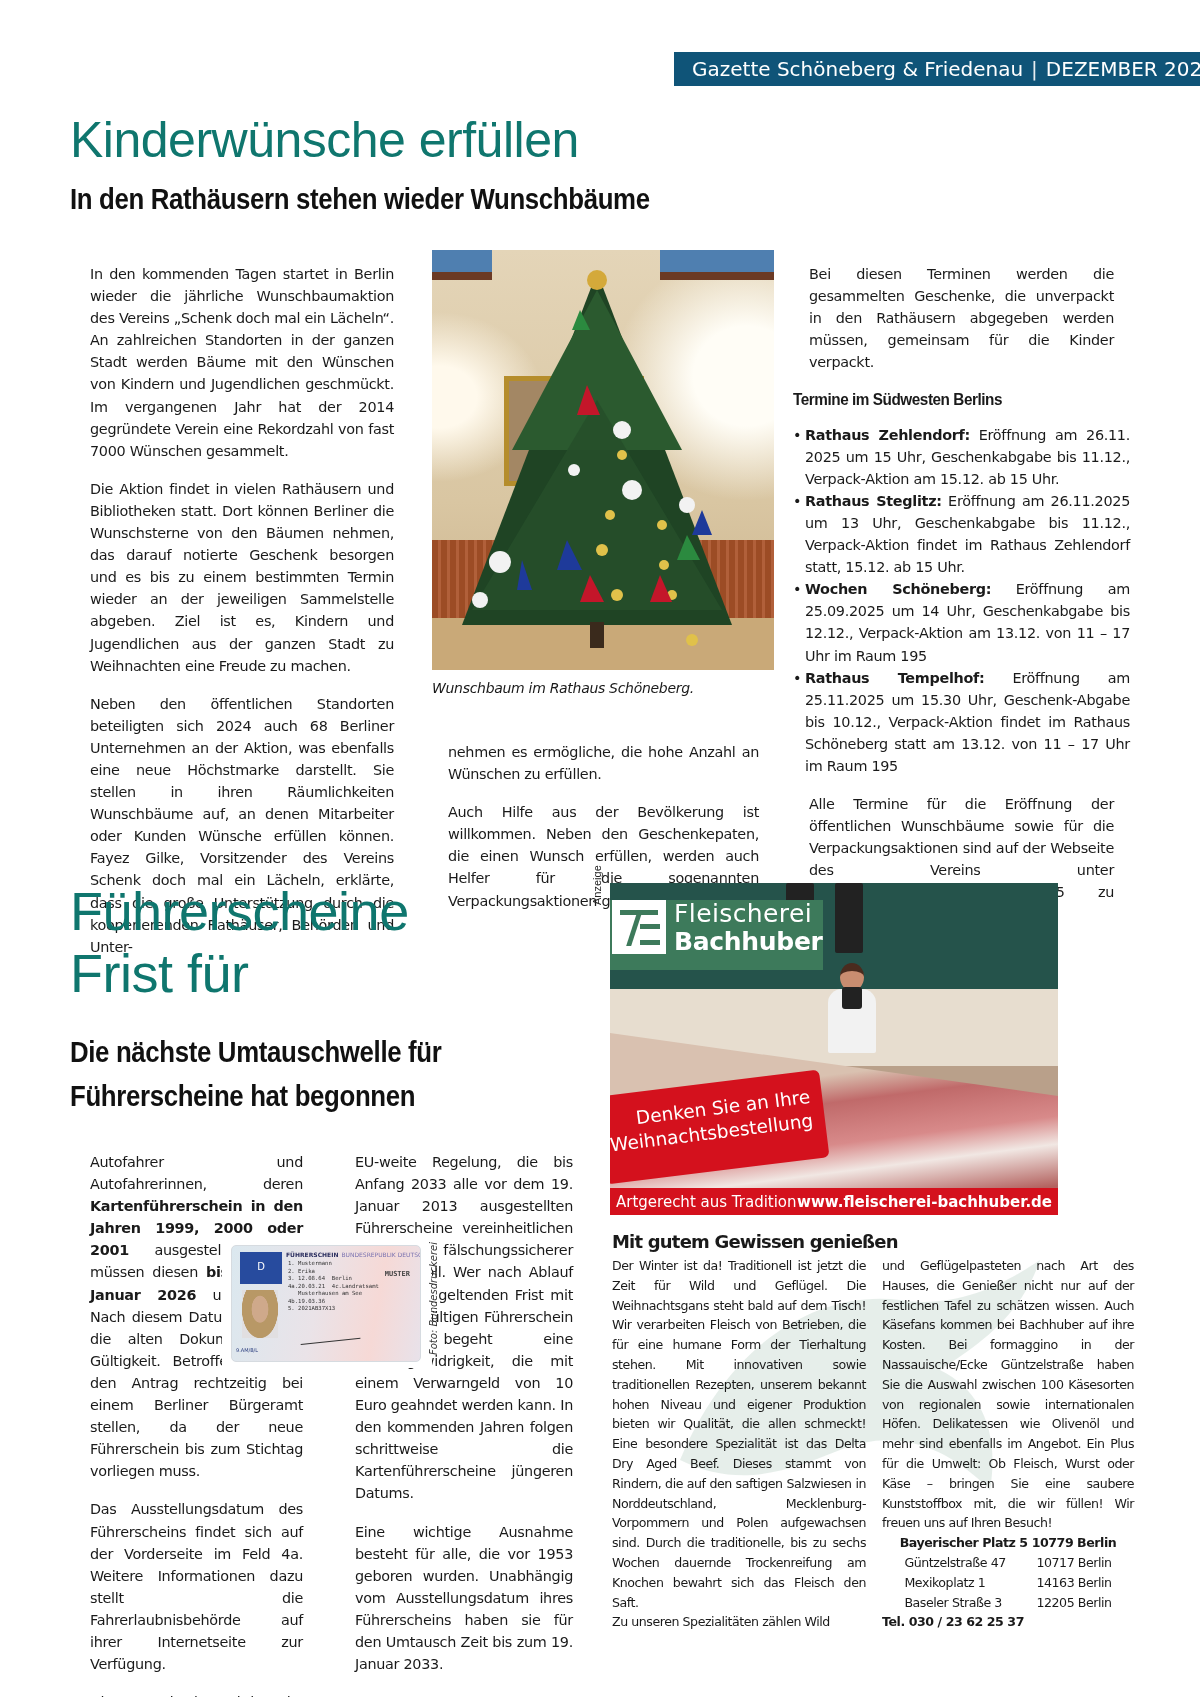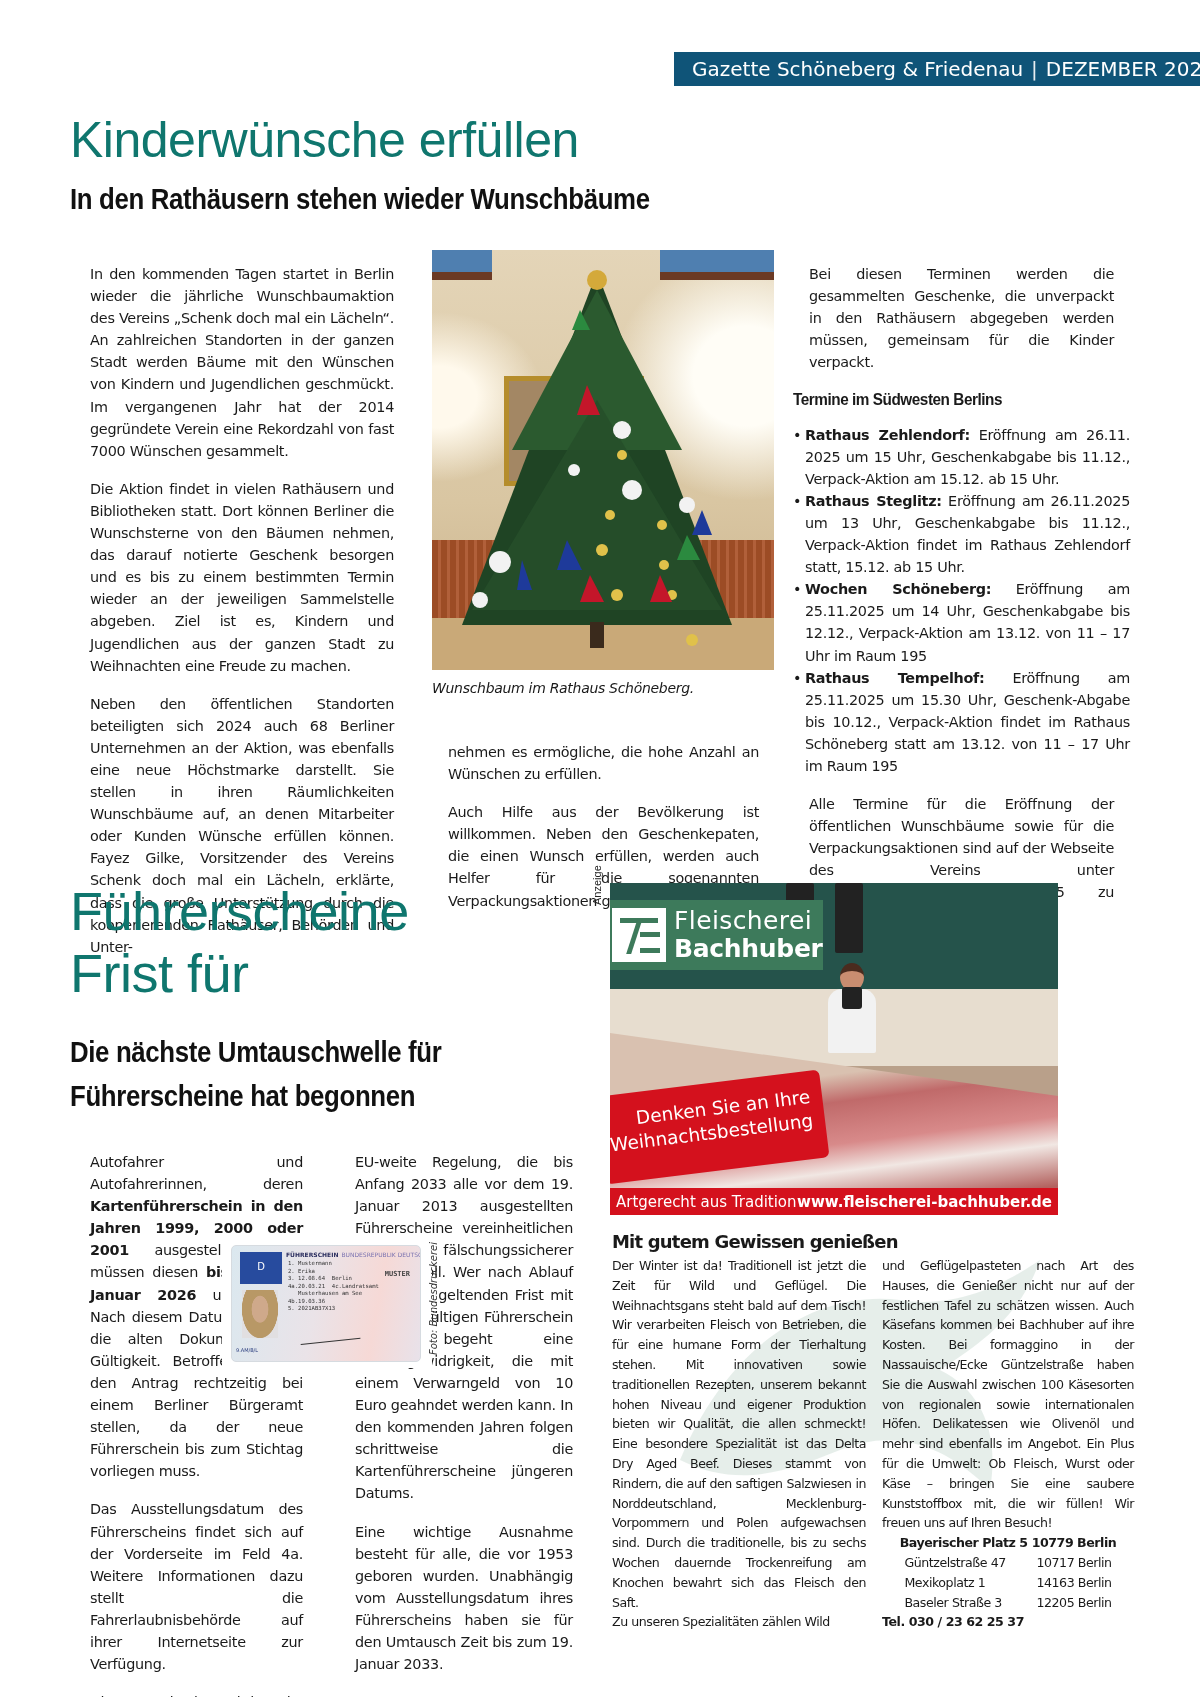--- a/index.html
+++ b/index.html
@@ -78,21 +78,21 @@
   .ad .counter { position: absolute; left: 0; right: 0; top: 150px; height: 160px;
     background: linear-gradient(165deg, #d9c1b0 0 25%, #c06a6a 35%, #d88a8a 50%, #f1e7e3 60%, #b3625f 75%, #e0c9c3 100%);
     transform: skewY(8deg); transform-origin: left; }
   .ad .board { position: absolute; top: 0; width: 28px; height: 70px; background: #222; border-radius: 2px; }
   .ad .person { position: absolute; left: 218px; top: 80px; width: 48px; height: 90px; }
   .ad .head { position: absolute; left: 12px; top: 0; width: 24px; height: 28px; border-radius: 50%; background: #c98d70; border-top: 8px solid #4a2b1e; }
   .ad .body { position: absolute; left: 0; top: 26px; width: 48px; height: 64px; background: #f2f2f2; border-radius: 14px 14px 2px 2px; }
   .ad .scarf { position: absolute; left: 14px; top: 24px; width: 20px; height: 22px; background: #222; border-radius: 3px; }
   .ad .logo-box {
     position: absolute; left: 0; top: 17px; width: 213px; height: 70px; background: #3d7a5b;
-    display: flex; align-items: center; padding-left: 2px; gap: 8px;
+    display: flex; align-items: flex-start; padding-left: 2px; gap: 8px;
   }
   .ad .logo-mark { width: 54px; height: 54px; background: #fff; position: relative; }
   .ad .logo-mark span { position: absolute; background: #3d7a5b; }
   .ad .logo-text { color: #fff; font-family: "DejaVu Sans", sans-serif; line-height: 28px; }
   .ad .logo-text .l1 { font-size: 25px; letter-spacing: 0.4px; }
   .ad .logo-text .l2 { font-size: 25px; font-weight: bold; letter-spacing: -0.3px; }
   .ad .promo {
     position: absolute; left: -10px; top: 200px; width: 225px; height: 88px; background: #d4111d;
     transform: rotate(-7deg); border-radius: 6px;
     color: #fff; font-family: "DejaVu Sans", sans-serif; font-size: 18.5px; line-height: 24px;
@@ -211,21 +211,21 @@
   <p>nehmen es ermögliche, die hohe Anzahl an Wünschen zu erfüllen.</p>
   <p>Auch Hilfe aus der Bevölkerung ist willkommen. Neben den Geschenkepaten, die einen Wunsch erfüllen, werden auch Helfer für die sogenannten Verpackungsaktionen gesucht.</p>
 </div>
 
 <div class="col" style="left:793px; top:247px; width:337px;">
   <p>Bei diesen Terminen werden die gesammelten Geschenke, die unverpackt in den Rathäusern abgegeben werden müssen, gemeinsam für die Kinder verpackt.</p>
   <div class="section-head">Termine im Südwesten Berlins</div>
   <ul class="list">
     <li><b>Rathaus Zehlendorf:</b> <span>Eröffnung am 26.11. 2025 um 15 Uhr, Geschenkabgabe bis 11.12., Verpack-Aktion am 15.12. ab 15 Uhr.</span></li>
     <li><b>Rathaus Steglitz:</b> <span>Eröffnung am 26.11.2025 um 13 Uhr, Geschenkabgabe bis 11.12., Verpack-Aktion findet im Rathaus Zehlendorf statt, 15.12. ab 15 Uhr.</span></li>
-    <li><b>Wochen Schöneberg:</b> <span>Eröffnung am 25.11.2025 um 14 Uhr, Geschenkabgabe bis 12.12., Verpack-Aktion am 13.12. von 11 – 17 Uhr im Raum 195</span></li>
+    <li><b>Wochen Schöneberg:</b> <span>Eröffnung am 25.09.2025 um 14 Uhr, Geschenkabgabe bis 12.12., Verpack-Aktion am 13.12. von 11 – 17 Uhr im Raum 195</span></li>
     <li><b>Rathaus Tempelhof:</b> <span>Eröffnung am 25.11.2025 um 15.30 Uhr, Geschenk-Abgabe bis 10.12., Verpack-Aktion findet im Rathaus Schöneberg statt am 13.12. von 11 – 17 Uhr im Raum 195</span></li>
   </ul>
   <p>Alle Termine für die Eröffnung der öffentlichen Wunschbäume sowie für die Verpackungsaktionen sind auf der Webseite des Vereins unter www.sdmel.de/wunschbaeume-2025 zu finden.</p>
 </div>
 
 <h1 class="blue-title" style="left:70px; top:880px; font-size:54px; line-height:62px;">
   <span style="display:block;">Führerscheine</span>
   <span style="display:block;">Frist für</span>
 </h1>
 <h2 class="subtitle" style="left:70px; top:1030px; font-size:30px; line-height:44px; transform:scaleX(.86);">

